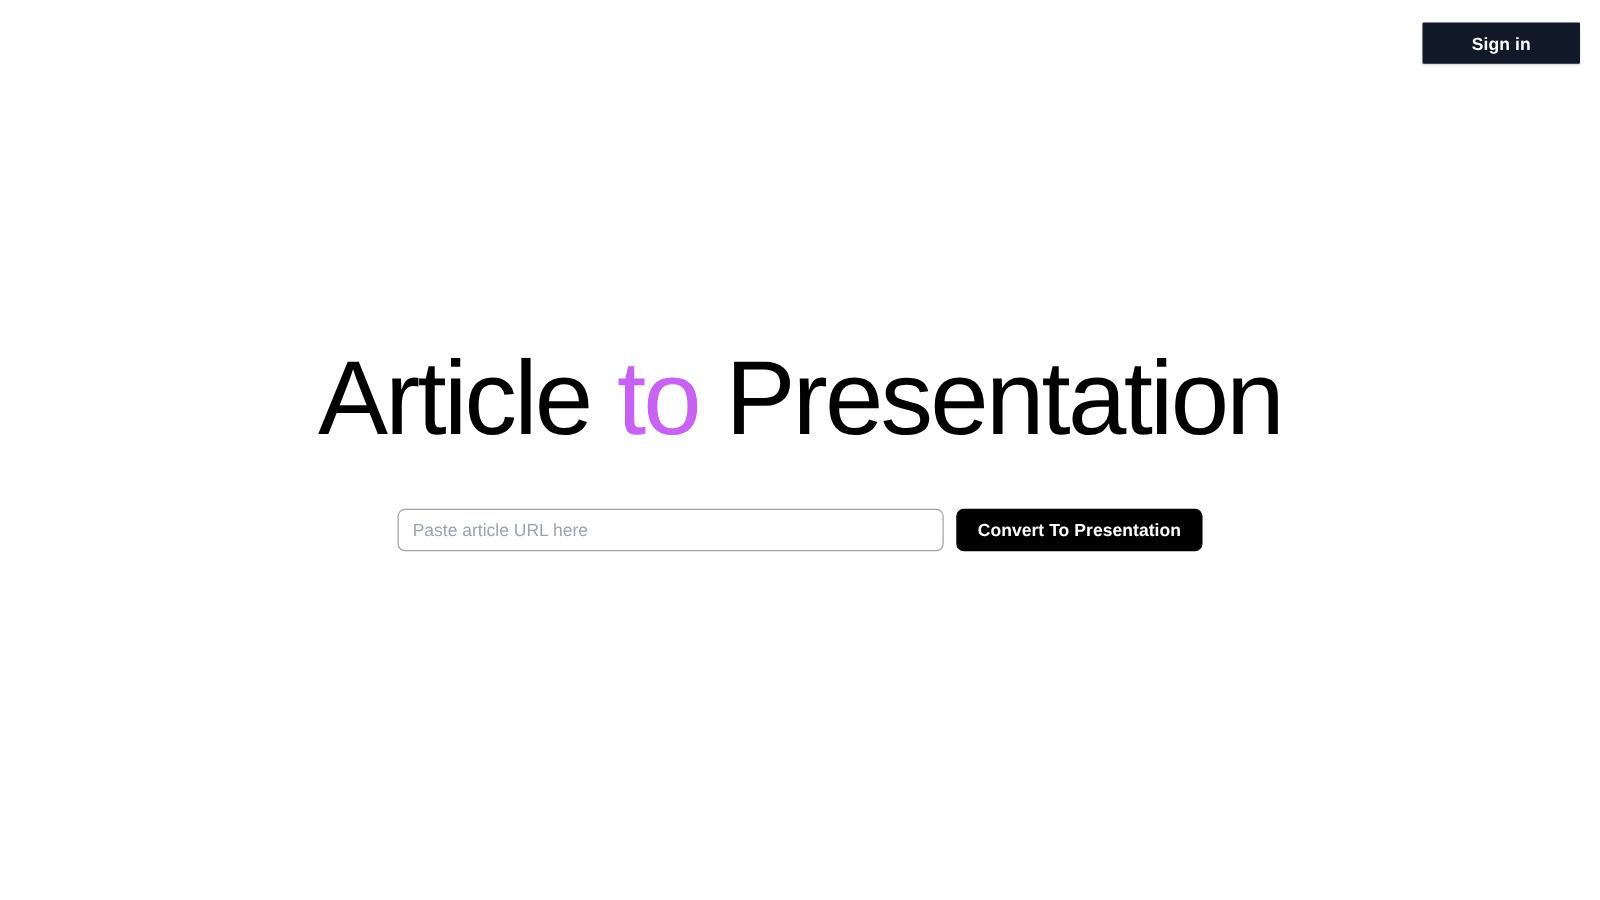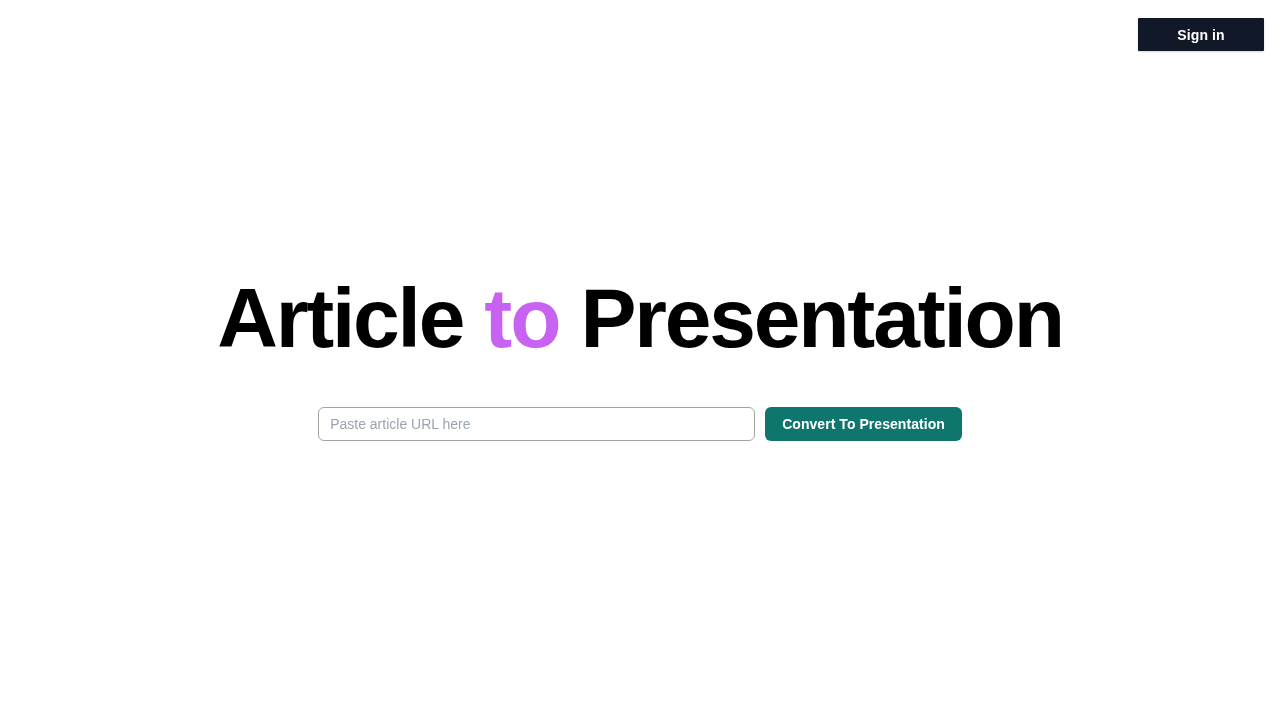--- a/index.html
+++ b/index.html
@@ -73,21 +73,21 @@
   .hero-title {
     margin: 0;
     padding: 0;
     position: absolute;
     top: 272px;
     left: 0;
     width: 1280px;
     text-align: center;
     font-size: 84px;
     line-height: 92px;
-    font-weight: 700;
+    font-weight: 400;
     letter-spacing: -2.2px;
     color: #000000;
     font-family: "Liberation Sans", sans-serif;
     white-space: nowrap;
   }
 
   .hero-title .accent {
     color: #c762f2;
   }
 
@@ -122,21 +122,21 @@
     opacity: 1;
   }
 
   .convert-button {
     display: inline-flex;
     align-items: center;
     justify-content: center;
     height: 34px;
     padding: 0 17px;
     box-sizing: border-box;
-    background: #0f766e;
+    background: #000000;
     color: #ffffff;
     font-size: 14px;
     font-weight: 600;
     letter-spacing: 0.05px;
     border: none;
     border-radius: 6px;
     cursor: pointer;
     font-family: "Liberation Sans", sans-serif;
     white-space: nowrap;
   }

